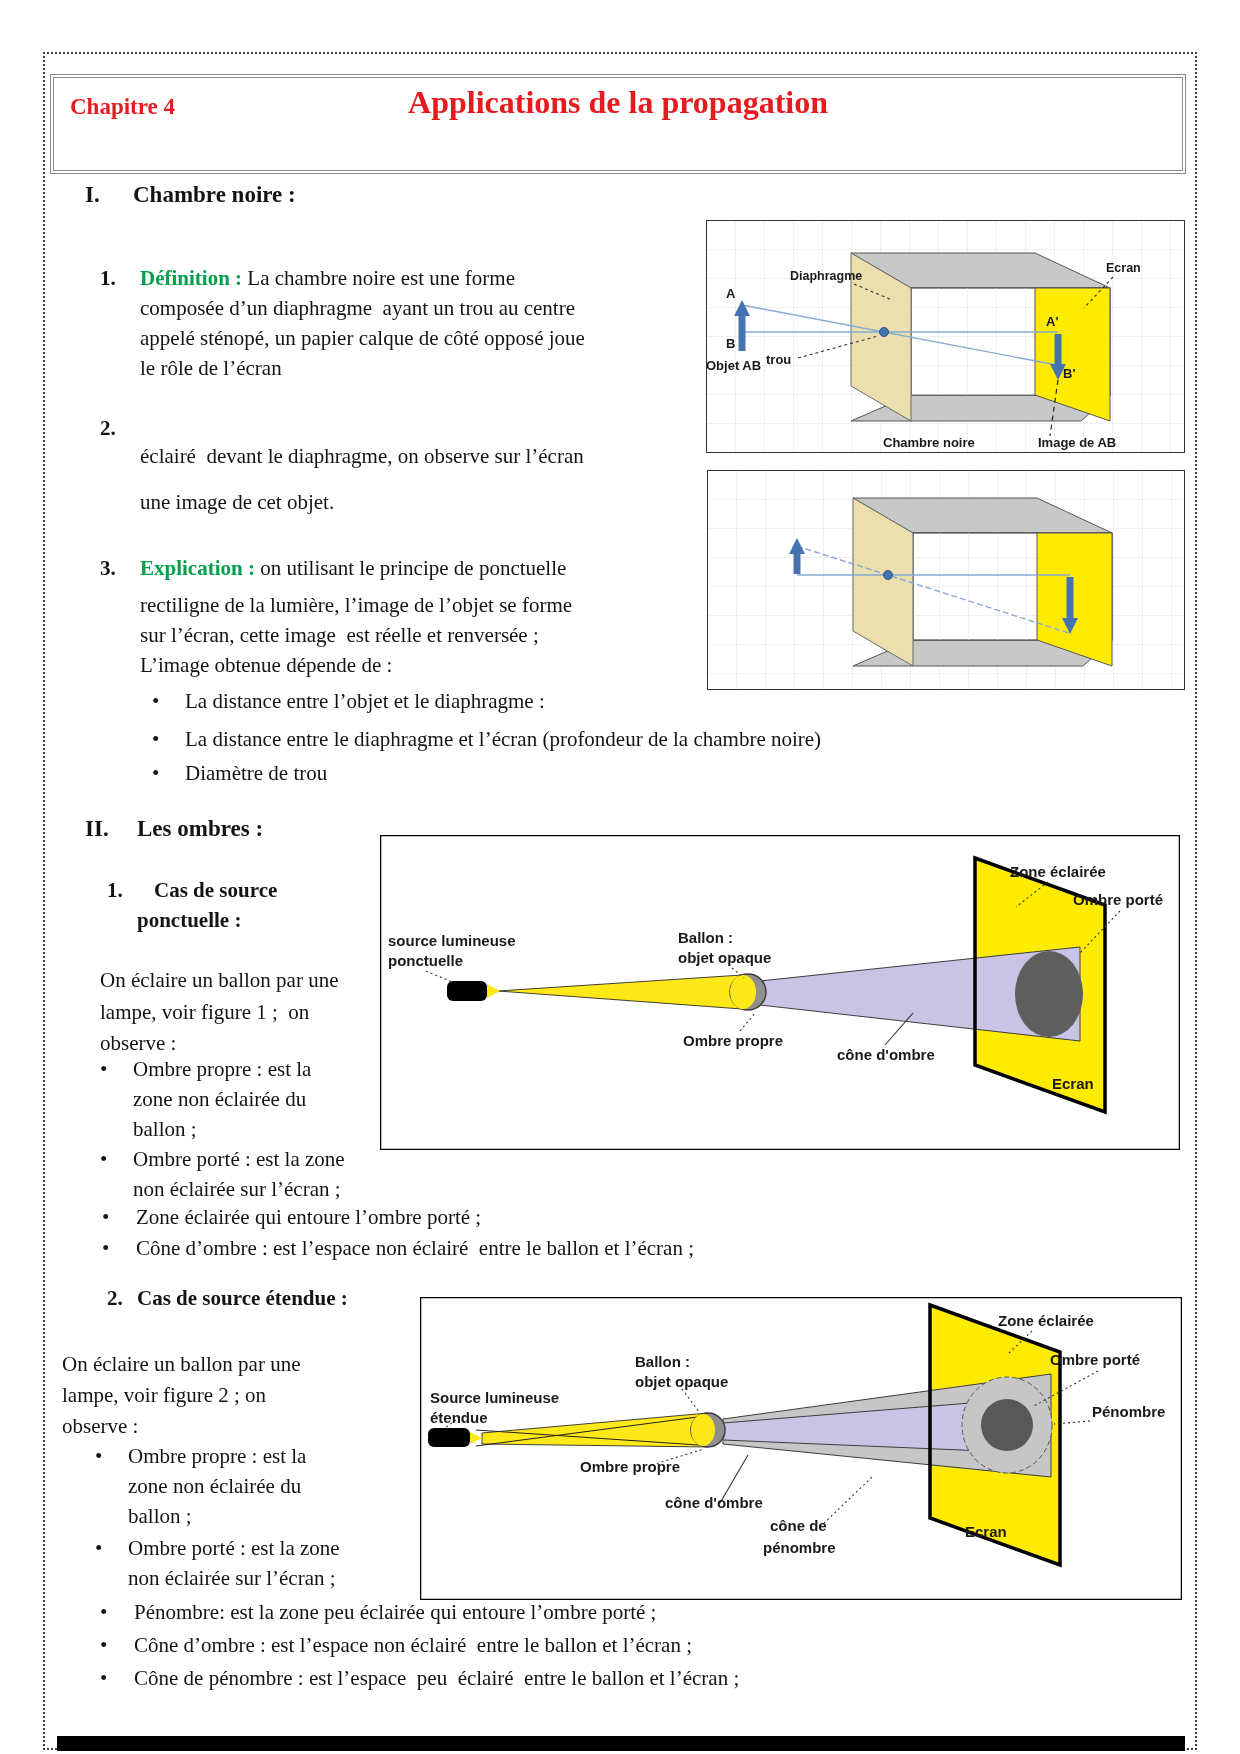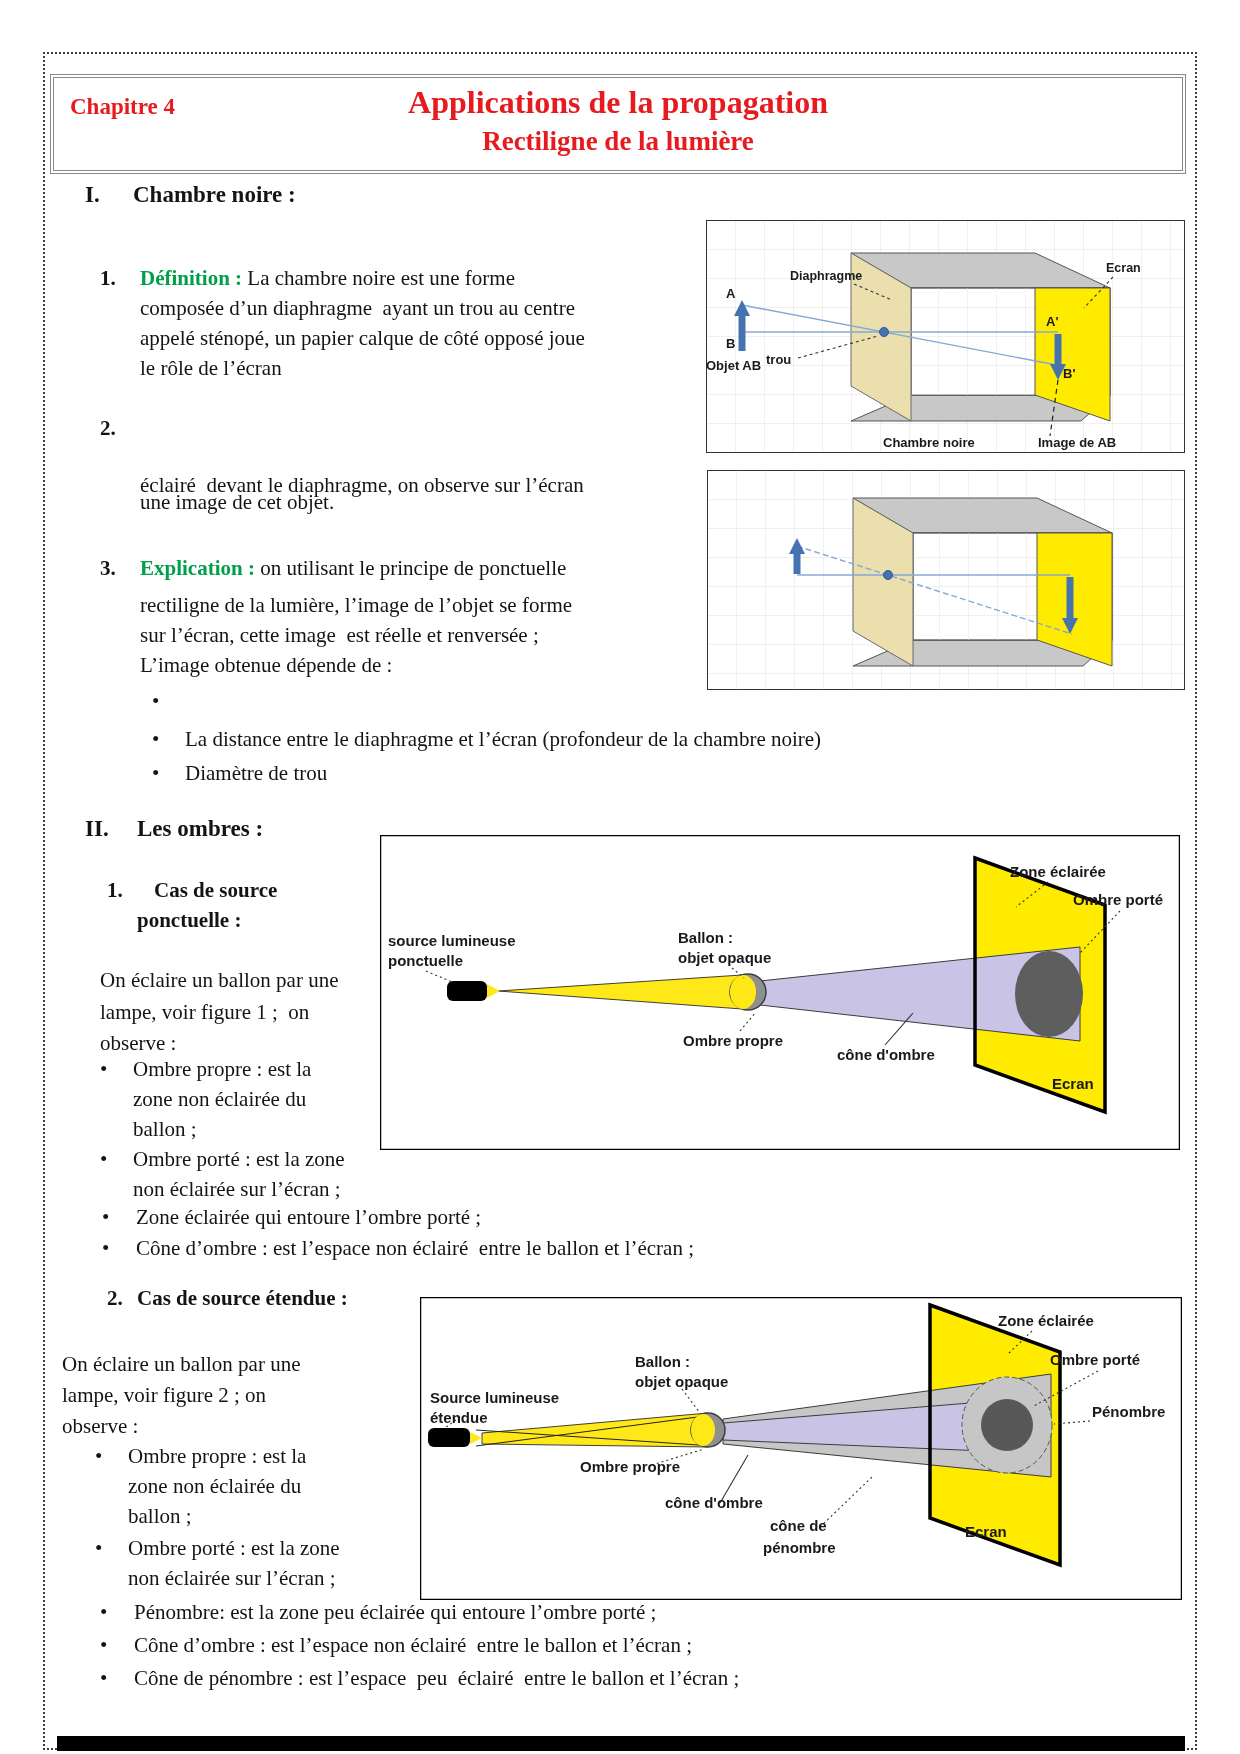--- a/index.html
+++ b/index.html
@@ -24,43 +24,43 @@
 </style>
 </head>
 <body>
 
 <div id="page">
   <div class="dotborder"></div>
 
   <div class="headerbox">
     <div class="chapter red">Chapitre 4</div>
     <div class="title1 red">Applications de la propagation</div>
-    <div class="title2 red">Rectiligne   de la lumière</div>
   </div>
 
   <div class="line h1 red" style="left:85px;top:182px">I.</div>
   <div class="line h1 red" style="left:133px;top:182px">Chambre noire :</div>
 
   <div class="line grn" style="left:100px;top:266px">1.</div>
   <div class="line" style="left:140px;top:266px"><span class="grn">Définition :</span><span> La chambre noire est une forme</span></div>
   <div class="line" style="left:140px;top:296px">composée d’un diaphragme  ayant un trou au centre</div>
   <div class="line" style="left:140px;top:326px">appelé sténopé, un papier calque de côté opposé joue</div>
   <div class="line" style="left:140px;top:356px">le rôle de l’écran</div>
 
   <div class="line grn" style="left:100px;top:416px">2.</div>
-  <div class="line" style="left:140px;top:473px">éclairé  devant le diaphragme, on observe sur l’écran</div>
+  <div class="line" style="left:140px;top:444px">éclairé  devant le diaphragme, on observe sur l’écran</div>
   <div class="line" style="left:140px;top:490px">une image de cet objet.</div>
 
   <div class="line grn" style="left:100px;top:556px">3.</div>
   <div class="line" style="left:140px;top:556px"><span class="grn">Explication :</span><span> on utilisant le principe de ponctuelle</span></div>
   <div class="line" style="left:140px;top:593px">rectiligne de la lumière, l’image de l’objet se forme</div>
   <div class="line" style="left:140px;top:623px">sur l’écran, cette image  est réelle et renversée ;</div>
   <div class="line" style="left:140px;top:653px">L’image obtenue dépende de :</div>
 
   <div class="line" style="left:152px;top:689px">•</div>
+  <div class="line" style="left:185px;top:689px">La distance entre l’objet et le diaphragme :</div>
   <div class="line" style="left:152px;top:727px">•</div>
   <div class="line" style="left:185px;top:727px">La distance entre le diaphragme et l’écran (profondeur de la chambre noire)</div>
   <div class="line" style="left:152px;top:761px">•</div>
   <div class="line" style="left:185px;top:761px">Diamètre de trou</div>
 
   <div class="figbox" style="left:706px;top:220px;width:479px;height:233px">
     <svg width="479" height="233" viewBox="0 0 479 233">
       <defs>
         <pattern id="g1" patternUnits="userSpaceOnUse" width="29" height="29">
           <path d="M 29 0 L 0 0 0 29" fill="none" stroke="#e2e2e2" stroke-width="1"></path>

